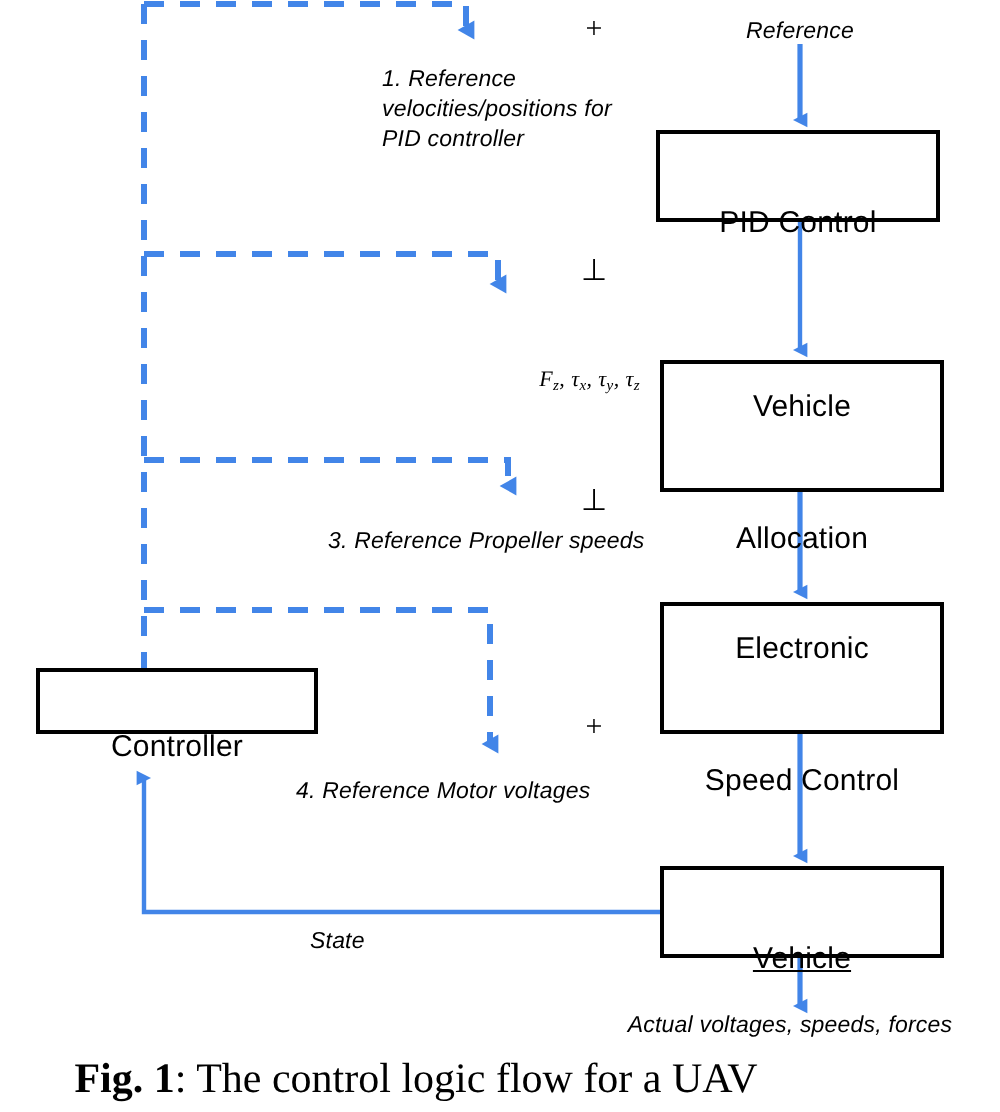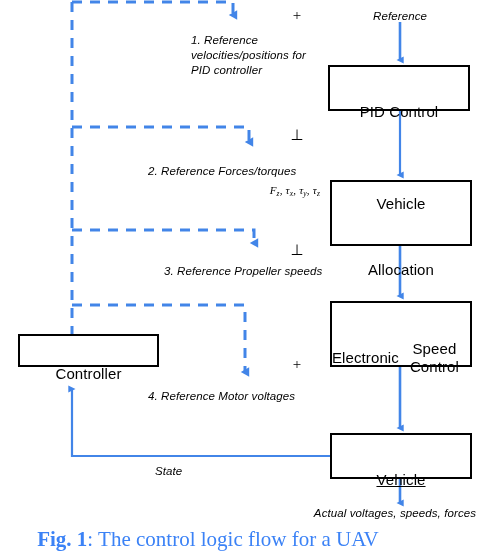--- a/index.html
+++ b/index.html
@@ -73,21 +73,21 @@
     vertical-align: -0.25em;
   }
   .fig-caption {
     position: absolute;
     left: 0;
     top: 527px;
     width: 416px;
     text-align: center;
     font-family: "Liberation Serif", serif;
     font-size: 21px;
-    color: #3b82f6;
+    color: #000000;
     white-space: nowrap;
   }
   .fig-caption b { font-weight: bold; }
 </style>
 </head>
 <body>
 
 <div id="figure-root">
 
   <svg id="diagram-svg" viewBox="0 0 500 556">
@@ -126,21 +126,21 @@
 
   <div class="node-box" style="left:328px; top:65px; width:142px; height:46px;">
     <span>PID Control</span>
   </div>
 
   <div class="node-box" style="left:330px; top:180px; width:142px; height:66px; flex-direction:column;">
     <span>Vehicle</span>
     <span>Allocation</span>
   </div>
 
-  <div class="node-box" style="left:330px; top:301px; width:142px; height:66px; ">
+  <div class="node-box" style="left:330px; top:301px; width:142px; height:66px; flex-direction:column;">
     <span>Electronic</span>
     <span>Speed Control</span>
   </div>
 
   <div class="node-box" style="left:330px; top:433px; width:142px; height:46px;text-decoration:underline;">
     <span>Vehicle</span>
   </div>
 
   <div class="node-box" style="left:18px; top:334px; width:141px; height:33px;">
     <span>Controller</span>
@@ -149,21 +149,20 @@
   <div class="flow-label center" style="left:350px; top:9px; width:100px;">Reference</div>
 
   <div class="flow-label" style="left:155px; top:464px;">State</div>
 
   <div class="flow-label center" style="left:290px; top:506px; width:210px;">Actual voltages, speeds, forces</div>
 
   <div class="flow-label" style="left:152px; top:33px; width:150px;margin-left:39px;">1. Reference
 velocities/positions for
 PID controller</div>
 
-  <div class="flow-label" style="left:148px; top:164px; width:190px;">2. Reference Forces/torques</div>
 
   <div class="formula" style="left:180px; top:184px; width:140px;">
     <i>F</i><sub>z</sub><span>, τ</span><sub>x</sub><span>, τ</span><sub>y</sub><span>, τ</span><sub>z</sub>
   </div>
 
   <div class="flow-label" style="left:164px; top:264px; width:210px;">3. Reference Propeller speeds</div>
 
   <div class="flow-label" style="left:148px; top:389px; width:210px;">4. Reference Motor voltages</div>
 
   <div class="sym" style="left:287px; top:7px;">+</div>

